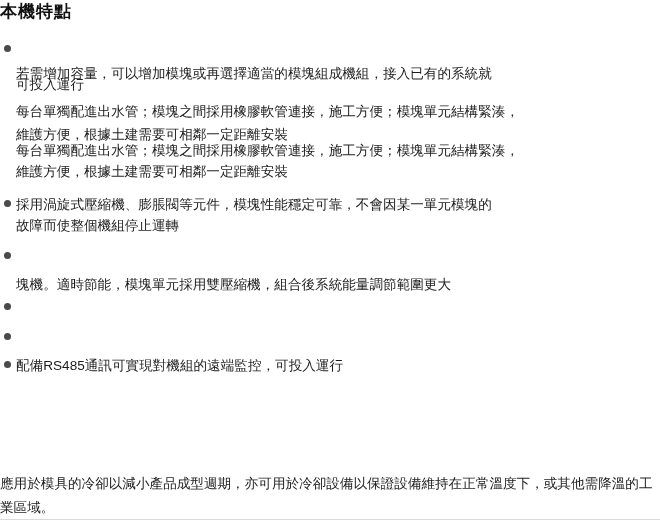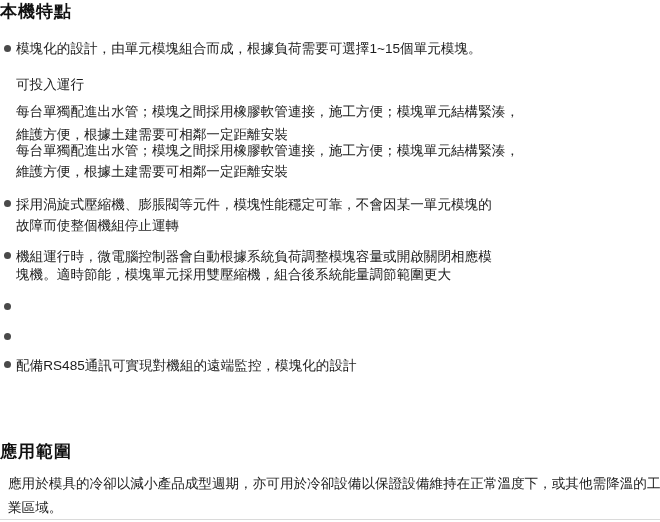--- a/index.html
+++ b/index.html
@@ -30,21 +30,21 @@
     white-space:nowrap;
   }
   .ln{
     position:absolute;
     left:16px;
     font-size:13.6px;
     color:var(--text-color);
     line-height:16px;
     white-space:nowrap;
   }
-  .ln.flush{left:8px;}
+  .ln.flush{left:0;}
   .dot{
     position:absolute;
     left:4px;
     width:7px;
     height:7px;
     border-radius:50%;
     background:var(--bullet-color);
   }
   .divider{
     position:absolute;
@@ -56,42 +56,40 @@
   }
 </style>
 </head>
 <body>
 
 <div class="doc">
 
   <div class="sec-title" style="top:2px">本機特點</div>
 
   <span class="dot" style="top:45px"></span>
-  <div class="ln" style="top:41px">模塊化的設計，由單元模塊組合而成，根據負荷需要可選擇1~15個單元模塊。</div>
+  <div class="ln" style="top:66px">若需增加容量，可以增加模塊或再選擇適當的模塊組成機組，接入已有的系統就</div>
   <div class="ln" style="top:77px">可投入運行</div>
   <div class="ln" style="top:104px">每台單獨配進出水管；模塊之間採用橡膠軟管連接，施工方便；模塊單元結構緊湊，</div>
   <div class="ln" style="top:127px">維護方便，根據土建需要可相鄰一定距離安裝</div>
   <div class="ln" style="top:143px">每台單獨配進出水管；模塊之間採用橡膠軟管連接，施工方便；模塊單元結構緊湊，</div>
   <div class="ln" style="top:164px">維護方便，根據土建需要可相鄰一定距離安裝</div>
 
   <span class="dot" style="top:200px"></span>
   <div class="ln" style="top:218px">故障而使整個機組停止運轉</div>
   <div class="ln" style="top:197px">採用渦旋式壓縮機、膨脹閥等元件，模塊性能穩定可靠，不會因某一單元模塊的</div>
 
   <span class="dot" style="top:252px"></span>
-  <div class="ln" style="top:249px">機組運行時，微電腦控制器會自動根據系統負荷調整模塊容量或開啟關閉相應模</div>
-  <div class="ln" style="top:267px">塊機。適時節能，模塊單元採用雙壓縮機，組合後系統能量調節範圍更大</div>
+  <div class="ln" style="top:277px">塊機。適時節能，模塊單元採用雙壓縮機，組合後系統能量調節範圍更大</div>
 
   <span class="dot" style="top:303px"></span>
 
   <span class="dot" style="top:333px"></span>
 
   <span class="dot" style="top:361px"></span>
-  <div class="ln" style="top:358px">配備RS485通訊可實現對機組的遠端監控，模塊化的設計</div>
+  <div class="ln" style="top:358px">配備RS485通訊可實現對機組的遠端監控，可投入運行</div>
 
-  <div class="sec-title" style="top:442px">應用範圍</div>
 
   <div class="ln flush" style="top:476px">應用於模具的冷卻以減小產品成型週期，亦可用於冷卻設備以保證設備維持在正常溫度下，或其他需降溫的工</div>
   <div class="ln flush" style="top:500px">業區域。</div>
 
   <div class="divider"></div>
 
 </div>
 
 </body></html>

